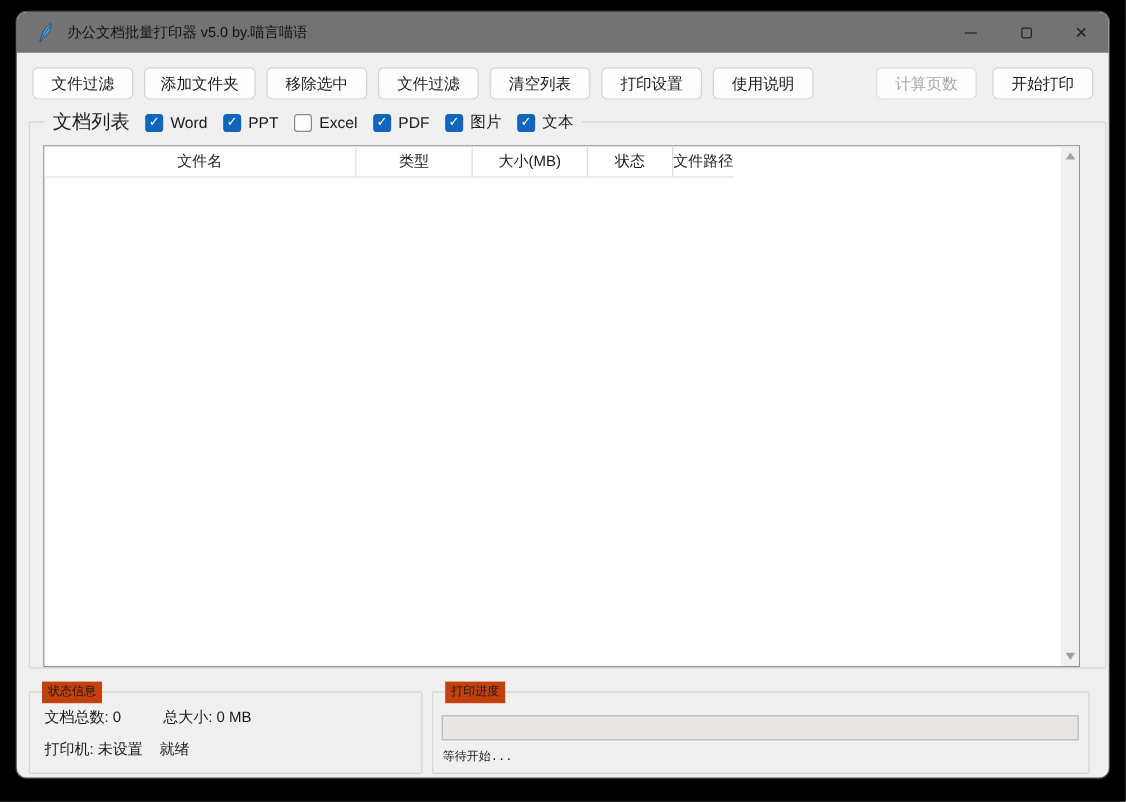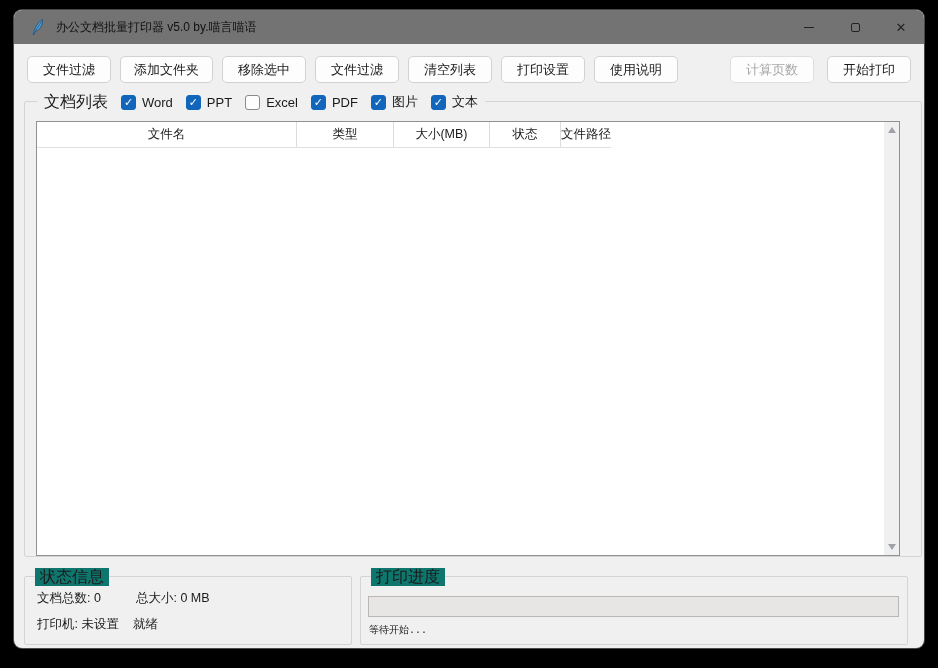--- a/index.html
+++ b/index.html
@@ -82,22 +82,22 @@
             border-right:4px solid transparent; border-bottom:6px solid #9fa3a8; }
   .arr-down { width:0; height:0; border-left:4px solid transparent;
               border-right:4px solid transparent; border-top:6px solid #9fa3a8; }
 
   
   .group {
     position:absolute; top:566px; height:69px;
     border:1px solid #d4d4d4; border-radius:2px;
   }
   .group-label {
-    position:absolute; top:-9px; left:10px; background:#0f766e; padding:0 5px;
-    font-size:16px; color:#1a1a1a; line-height:18px;
+    position:absolute; top:-9px; left:10px; background:#c2410c; padding:0 5px;
+    font-size:10px; color:#1a1a1a; line-height:18px;
   }
   .status-group { left:10px; width:328px; }
   .progress-group { left:346px; width:548px; }
 
   .status-rows { padding:13px 12px 0; }
   .status-row { display:flex; font-size:12.5px; color:#1a1a1a; margin-bottom:9px; }
   .status-row .cell-a { flex:0 0 99px; }
   .status-row.second .cell-a { flex:0 0 96px; }
 
   .progress-bar {

